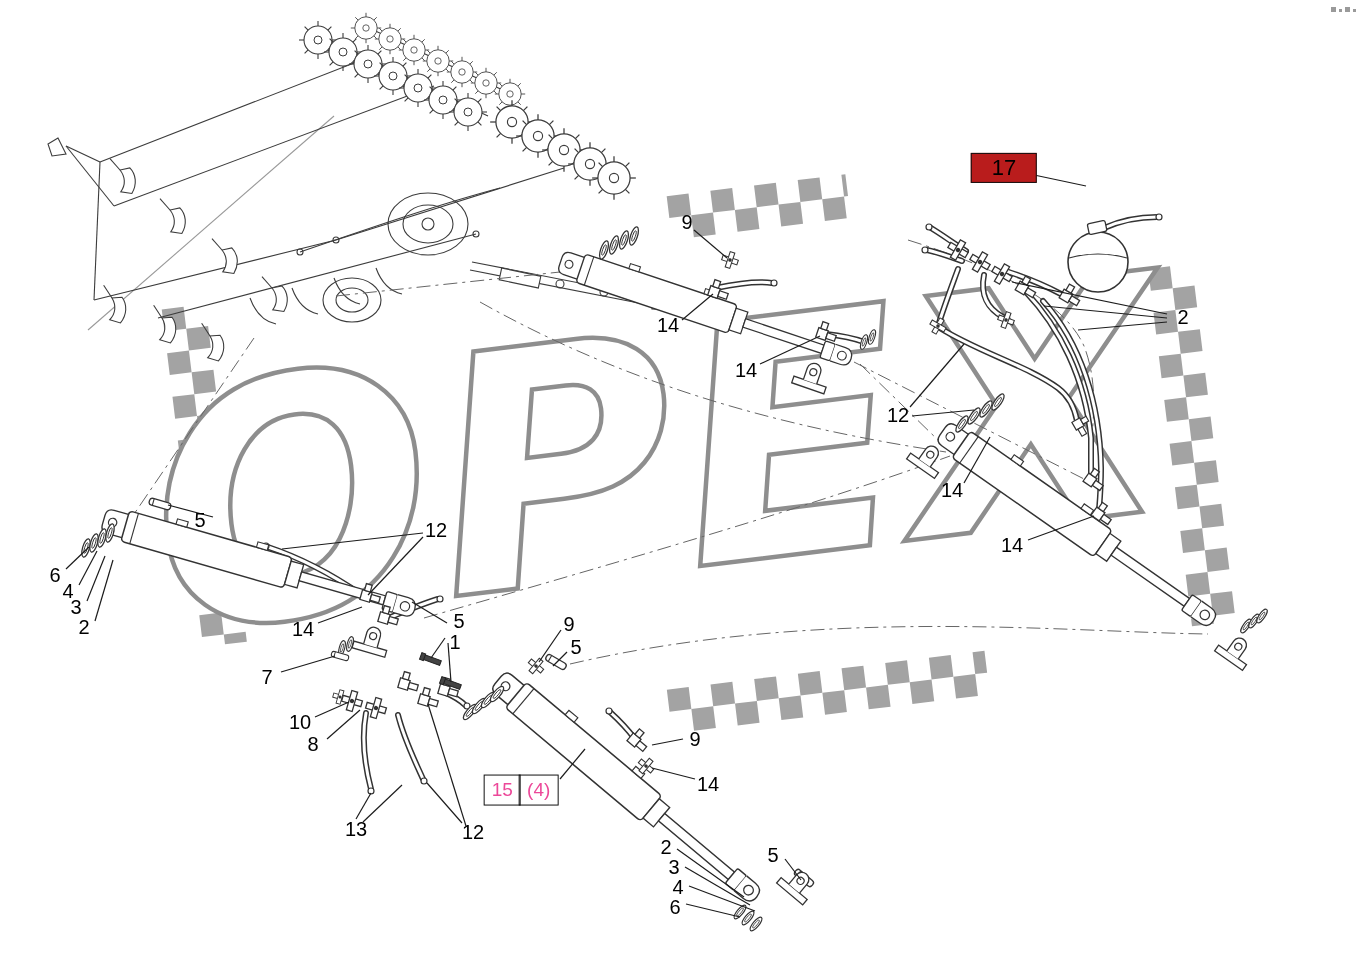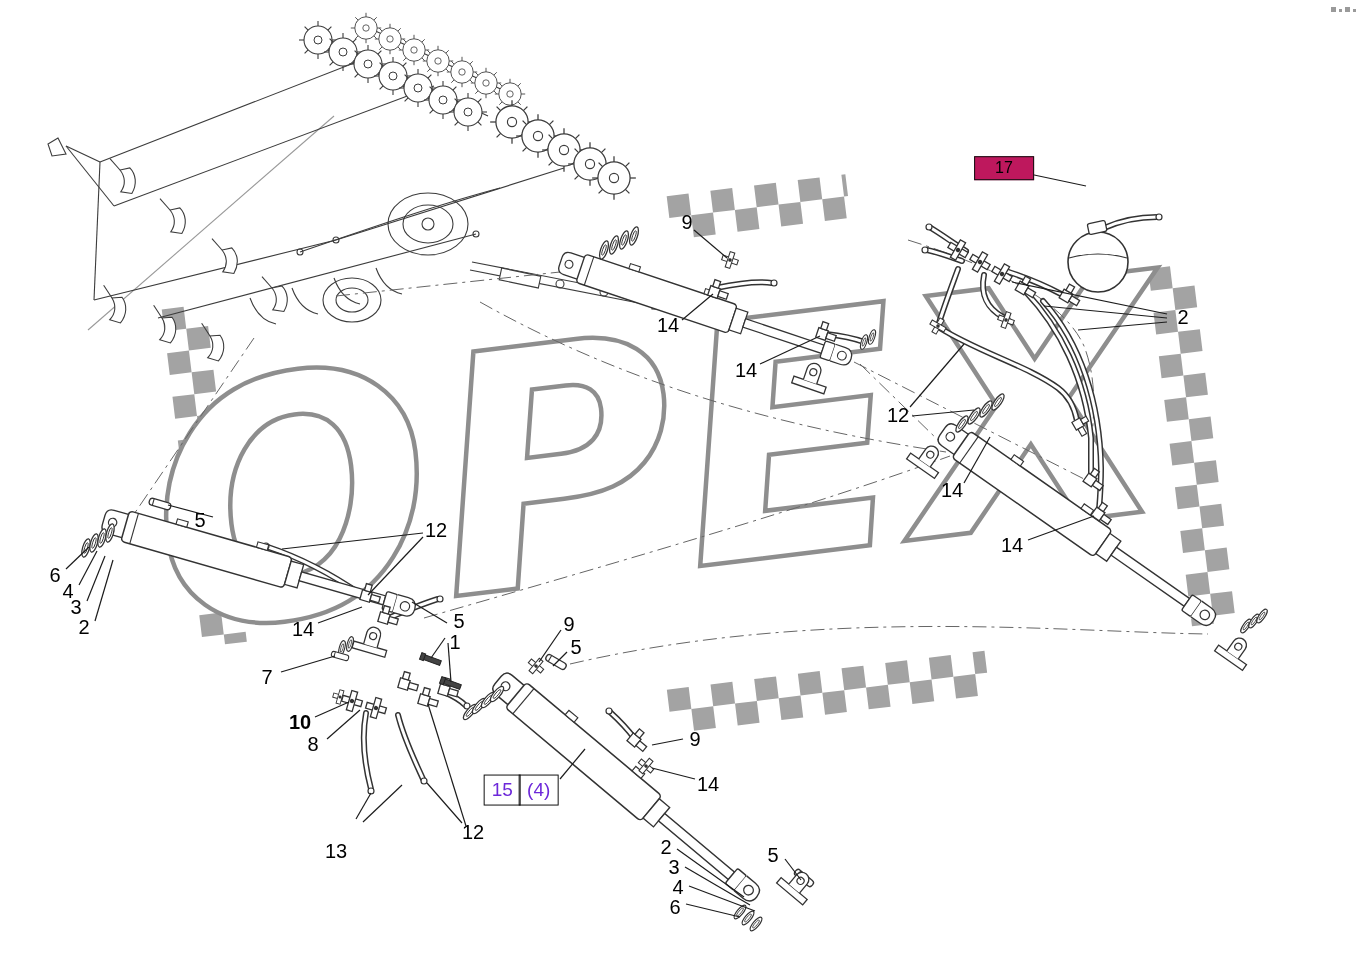--- a/index.html
+++ b/index.html
@@ -5,29 +5,29 @@
   html,body{margin:0;padding:0;background:#fff;font-family:"Liberation Sans",sans-serif;}
   .stage{position:relative;width:1362px;height:955px;background:#ffffff;overflow:hidden;}
   .stage svg{position:absolute;left:0;top:0;}
   .callout{
     position:absolute;transform:translate(-50%,-50%);
     font-size:20px;color:#000;white-space:nowrap;line-height:1;
     font-family:"Liberation Sans",sans-serif;
   }
   .refbox{
     position:absolute;transform:translate(-50%,-50%);
-    border:1.7px solid #111;background:#be185d;padding:2px 20px;
-    font-size:16px;color:#000;line-height:1.1;
+    border:1.7px solid #111;background:#b91c1c;padding:2px 20px;
+    font-size:22px;color:#000;line-height:1.1;
   }
   .refbox-pair{
     position:absolute;transform:translate(-50%,-50%);
     display:flex;background:#fff;
   }
   .refbox-cell{
-    border:1.7px solid #111;padding:4px 7px;font-size:19px;color:#6d28d9;line-height:1.1;
+    border:1.7px solid #111;padding:4px 7px;font-size:19px;color:#ec4899;line-height:1.1;
   }
   .refbox-cell + .refbox-cell{margin-left:-1.7px;}
   .hose-outer use{stroke:#333;stroke-width:6;fill:none;stroke-linecap:round;}
   .hose-inner use{stroke:#fff;stroke-width:3;fill:none;stroke-linecap:round;}
 </style>
 </head>
 <body>
 
 <div class="stage">
 
@@ -406,25 +406,25 @@
       <span class="callout" style="left: 55px; top: 575px;">6</span>
       <span class="callout" style="left: 68px; top: 591px;">4</span>
       <span class="callout" style="left: 76px; top: 607px;">3</span>
       <span class="callout" style="left: 84px; top: 627px;">2</span>
       <span class="callout" style="left: 303px; top: 629px;">14</span>
       <span class="callout" style="left: 459px; top: 621px;">5</span>
       <span class="callout" style="left: 455px; top: 642px;">1</span>
       <span class="callout" style="left: 569px; top: 624px;">9</span>
       <span class="callout" style="left: 576px; top: 647px;">5</span>
       <span class="callout" style="left: 267px; top: 677px;">7</span>
-      <span class="callout" style="left: 300px; top: 722px; font-weight: bold;">10</span>
+      <span class="callout" style="left: 300px; top: 722px;">10</span>
       <span class="callout" style="left: 313px; top: 744px;">8</span>
       <span class="callout" style="left: 695px; top: 739px;">9</span>
       <span class="callout" style="left: 708px; top: 784px;">14</span>
-      <span class="callout" style="left: 336px; top: 829px; margin-top: 22px;">13</span>
+      <span class="callout" style="left: 356px; top: 829px;">13</span>
       <span class="callout" style="left: 473px; top: 832px;">12</span>
       <span class="callout" style="left: 666px; top: 847px;">2</span>
       <span class="callout" style="left: 773px; top: 855px;">5</span>
       <span class="callout" style="left: 674px; top: 867px;">3</span>
       <span class="callout" style="left: 678px; top: 887px;">4</span>
       <span class="callout" style="left: 675px; top: 907px;">6</span>
     </div>
 
 </div>
 

